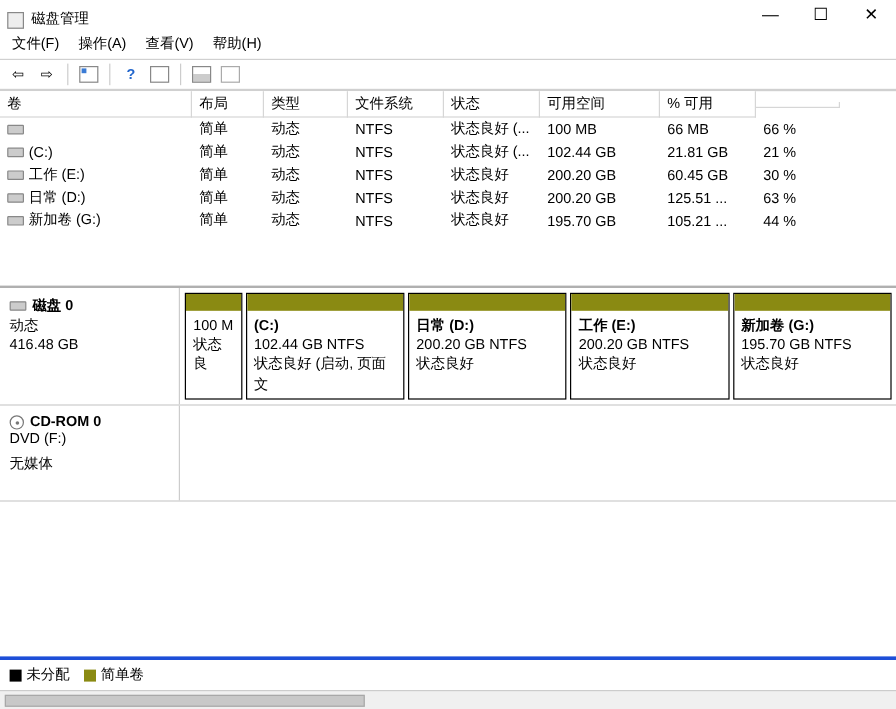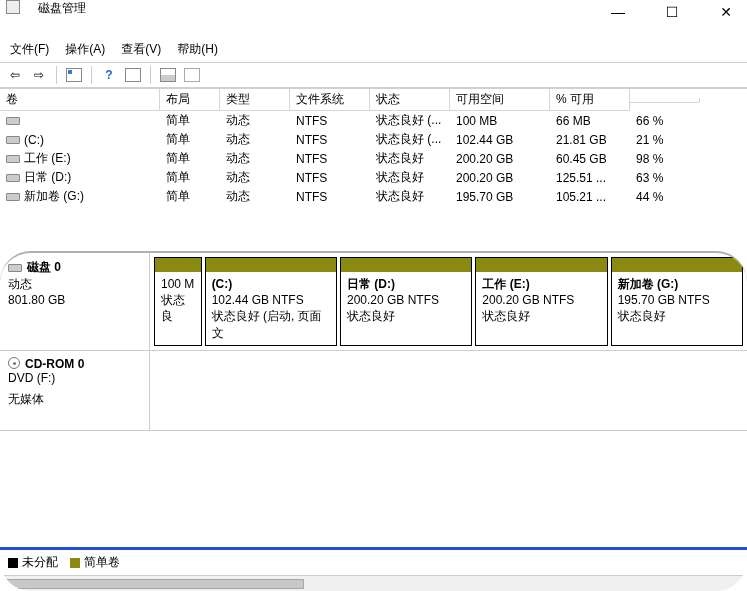--- a/index.html
+++ b/index.html
@@ -11,45 +11,44 @@
     color: #000;
     width: 747px;
     height: 591px;
     display: flex;
     flex-direction: column;
     overflow: hidden;
   }
   
   .titlebar {
     display: flex;
-    align-items: flex-start;
+    align-items: flex-end;
     height: 24px;
     padding: 0 0 0 6px;
-    gap: 12px;
   }
   .titlebar .app-icon {
     width: 14px; height: 14px;
     background: #eee; border: 1px solid #888;
     margin-right: 6px;
     display: inline-flex; align-items: center; justify-content: center;
     font-size: 8px;
   }
   .titlebar .title { flex: 1; }
   .win-btn {
     width: 42px; height: 24px;
     display: inline-flex; align-items: center; justify-content: center;
     font-size: 14px; cursor: default;
   }
   
   .menubar {
     display: flex;
     padding: 2px 6px;
     gap: 8px;
   }
-  .menubar span { padding: 2px 4px; cursor: default; margin-top: 13px; }
+  .menubar span { padding: 2px 4px; cursor: default; }
   
   .toolbar {
     border-top: 1px solid #d0d0d0;
     border-bottom: 1px solid #d0d0d0;
     padding: 2px 6px;
     display: flex;
     align-items: center;
     gap: 6px;
     height: 26px;
   }
@@ -96,21 +95,20 @@
     display: inline-block;
   }
   .vol-body { min-height: 140px; }
   
   .diskmap {
     border-top: 2px solid #b0b0b0;
     flex: 1;
     display: flex;
     flex-direction: column;
     overflow: hidden;
-    border-radius: 31px;
   }
   .disk-block {
     display: flex;
     border-bottom: 1px solid #ccc;
     min-height: 90px;
   }
   .disk-info {
     width: 150px;
     padding: 6px 8px;
     border-right: 1px solid #ccc;
@@ -131,21 +129,21 @@
   }
   .part .bar { height: 14px; background: #8a8a12; }
   .part .pbody { padding: 4px 6px; font-size: 12px; line-height: 1.35; }
   .part .pname { font-weight: bold; }
   .cd-block {
     display:flex;
     min-height:80px;
     border-bottom:1px solid #ccc;
   }
   .cd-info { width:150px; padding:6px 8px; border-right:1px solid #ccc; }
-  .cd-info .dname { font-weight:bold; display:flex; align-items:flex-start; gap:5px;}
+  .cd-info .dname { font-weight:bold; display:flex; align-items:flex-end; gap:5px;}
   
   .legend {
     border-top: 3px solid #1d4ed8;
     padding: 4px 8px;
     display: flex;
     align-items: center;
     gap: 12px;
   }
   .legend .swatch { width:10px; height:10px; display:inline-block; margin-right:4px; vertical-align:middle; }
   .sw-black { background:#000; }
@@ -244,21 +242,21 @@
         <div class="vol-name">
           <span class="disk-glyph"></span>
           <span>工作 (E:)</span>
         </div>
         <div>简单</div>
         <div>动态</div>
         <div>NTFS</div>
         <div>状态良好</div>
         <div>200.20 GB</div>
         <div>60.45 GB</div>
-        <div>98 %</div>
+        <div>30 %</div>
         <div></div>
       </div>
       <div class="vol-row">
         <div class="vol-name">
           <span class="disk-glyph"></span>
           <span>日常 (D:)</span>
         </div>
         <div>简单</div>
         <div>动态</div>
         <div>NTFS</div>
@@ -287,21 +285,21 @@
 
 <div class="diskmap">
 
   <div class="disk-block">
     <div class="disk-info">
       <div class="dname">
           <span class="disk-glyph"></span>
           <span>磁盘 0</span>
         </div>
       <div>动态</div>
-      <div>801.80 GB</div>
+      <div>416.48 GB</div>
     </div>
     <div class="disk-parts" id="disk-parts">
         <div class="part" style="flex: 0.35 1 0%;">
           <div class="bar"></div>
           <div class="pbody">
             <div>100 M</div>
             <div>状态良</div>
           </div>
         </div>
         <div class="part" style="flex: 1 1 0%;">

